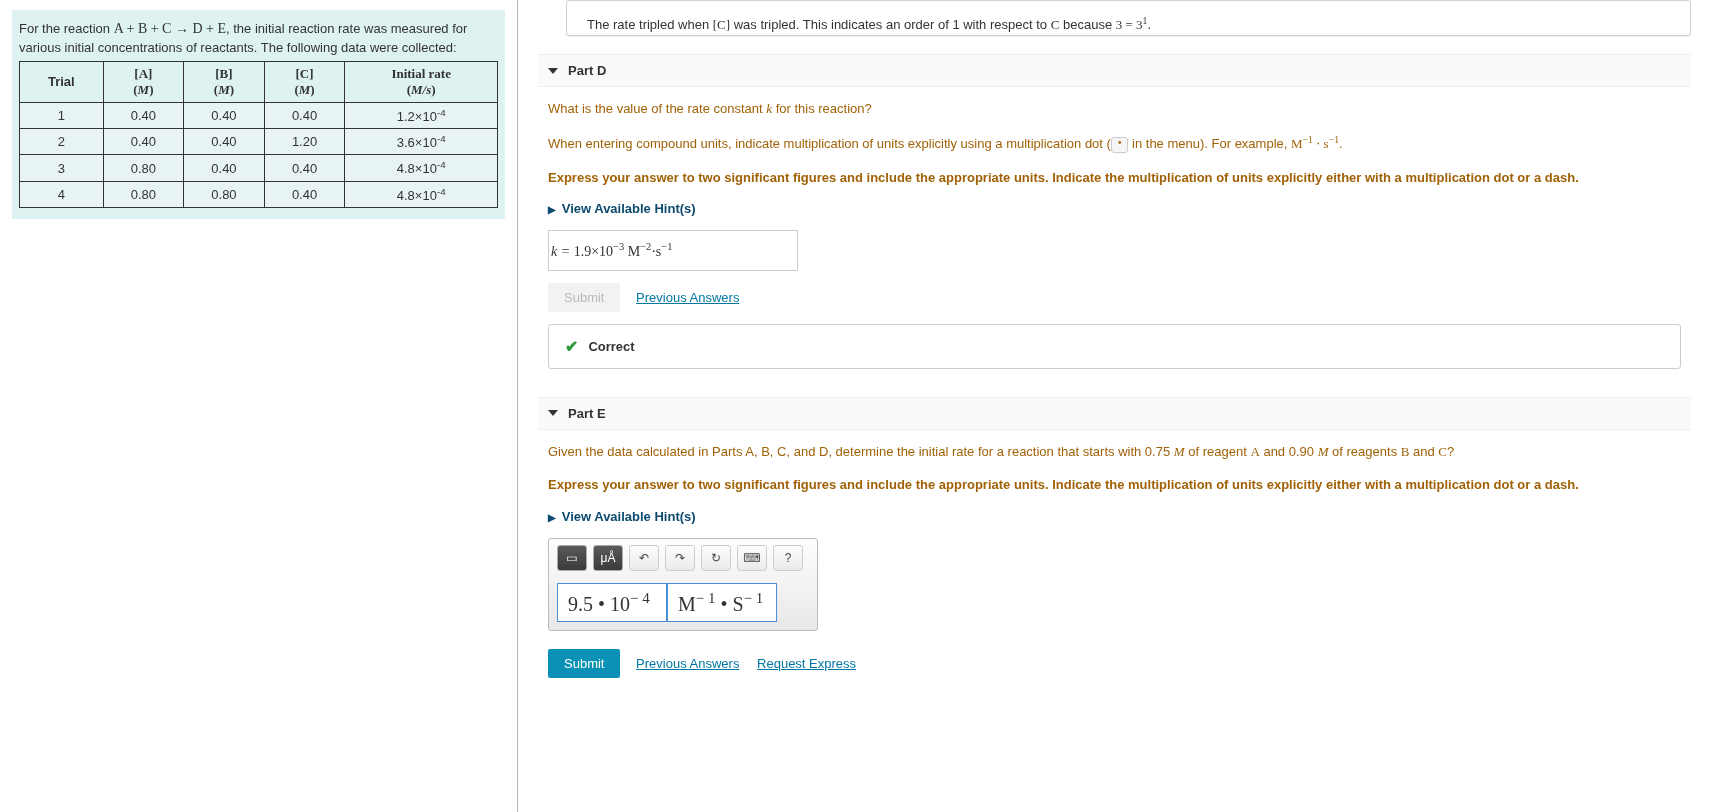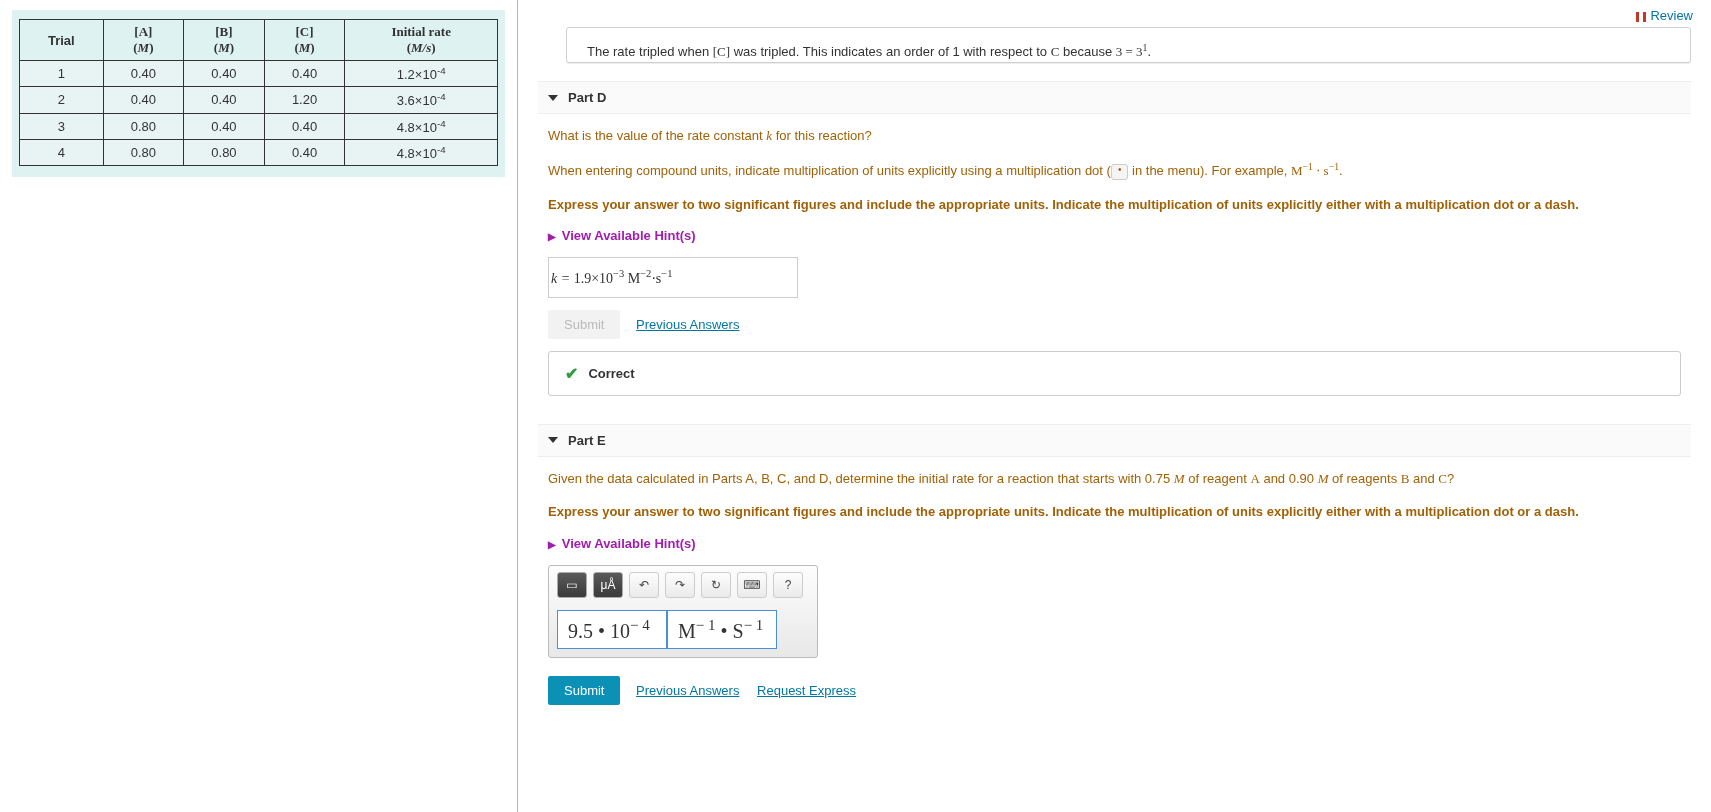--- a/index.html
+++ b/index.html
@@ -18,21 +18,21 @@
 .review-link a { color:#0077a3; text-decoration:none; font-size:13px; }
 .review-link .bars { display:inline-block; width:10px; height:10px; background:linear-gradient(to right,#c0392b 33%,transparent 33% 66%,#c0392b 66%); margin-right:4px; vertical-align:middle; }
 .feedback-box { border:1px solid #d0d0d0; border-radius:3px; padding:14px 20px 2px; margin:0 12px 18px 40px; background:#fff; position:relative; box-shadow:0 1px 0 #eee; }
 .feedback-box .txt { font-size:13px; color:#333; }
 .part-container { margin:0 12px 18px 12px; }
 .part-header { background:#fafafa; padding:8px 10px; font-weight:bold; font-size:13px; border-top:1px solid #eee; border-bottom:1px solid #eee; display:flex; align-items:center; cursor:pointer; }
 .part-header .tri { width:0; height:0; border-left:5px solid transparent; border-right:5px solid transparent; border-top:6px solid #333; margin-right:10px; }
 .part-body { padding:12px 10px 10px 10px; }
 .q-text { font-size:13px; color:#a16207; margin-bottom:14px; line-height:1.5; }
 .menu-btn-inline { display:inline-block; border:1px solid #ccc; border-radius:3px; padding:0 6px 4px; background:#f5f5f5; vertical-align:middle; font-size:10px; line-height:10px; }
-.hints-link { color:#a21caf; font-weight:bold; font-size:13px; cursor:pointer; margin:6px 0 14px; }
+.hints-link { color:#0c4a6e; font-weight:bold; font-size:13px; cursor:pointer; margin:6px 0 14px; }
 .hints-link::before { content:"▶"; font-size:10px; margin-right:6px; }
 .ans-box { border:1px solid #ccc; padding:10px 2px; display:inline-block; min-width:250px; font-family:"Times New Roman",serif; font-size:14px; margin-bottom:12px; }
 .btn-row { margin-bottom:12px; }
 .btn { display:inline-block; padding:7px 16px; font-size:13px; border-radius:2px; cursor:pointer; margin-right:12px; border:none; }
 .btn-disabled { background:#f2f2f2; color:#bbb; cursor:default; }
 .btn-primary { background:#0b91b5; color:#fff; }
 .link { color:#0077a3; text-decoration:underline; font-size:13px; cursor:pointer; margin-right:14px; }
 .correct-box { border:1px solid #ccc; border-radius:3px; padding:12px 16px; background:#fff; display:flex; align-items:center; }
 .check { color:#2e9c3d; font-weight:bold; margin-right:10px; font-size:16px; }
 .correct-label { font-weight:bold; font-size:13px; }
@@ -44,20 +44,23 @@
 .eq-field { border:1px solid #4a90d9; padding:6px 10px; min-width:110px; font-family:"Times New Roman",serif; font-size:20px; background:#fff; }
 sup,sub { font-size:0.75em; }
 .serif { font-family:"Times New Roman",serif; }
 </style>
 </head>
 <body>
 
 <div class="layout">
   <div class="left-panel">
     <div class="intro-box">
+      <div class="intro-text">
+        <span>For the reaction </span><span class="mathvar">A + B + C → D + E</span><span>, the initial reaction rate was measured for various initial concentrations of reactants. The following data were collected:</span>
+      </div>
       <table class="data-tbl">
         <thead>
             <tr id="thead-row">
               <th class=""><b>Trial</b></th>
               <th><span class="serif">[A]</span><br><span class="serif">(<i>M</i>)</span></th>
               <th><span class="serif">[B]</span><br><span class="serif">(<i>M</i>)</span></th>
               <th><span class="serif">[C]</span><br><span class="serif">(<i>M</i>)</span></th>
               <th><span class="serif">Initial rate</span><br><span class="serif">(<i>M/s</i>)</span></th>
             </tr>
           </thead>
@@ -89,23 +92,20 @@
               <td>0.80</td>
               <td>0.40</td>
               <td>4.8×10<sup>-4</sup></td>
             </tr>
           </tbody>
       </table>
     </div>
   </div>
 
   <div class="right-panel">
-    <div class="review-link">
-      <a href="#"><span class="bars"></span><span>Review</span></a>
-    </div>
 
     <div class="feedback-box">
       <div class="txt">
         <span>The rate tripled when </span><span class="serif">[C]</span><span> was tripled. This indicates an order of 1 with respect to </span><span class="serif">C</span><span> because </span><span class="serif">3 = 3</span><sup class="serif">1</sup><span>.</span>
       </div>
     </div>
 
     <div class="part-container">
       <div class="part-header">
         <span class="tri"></span>

